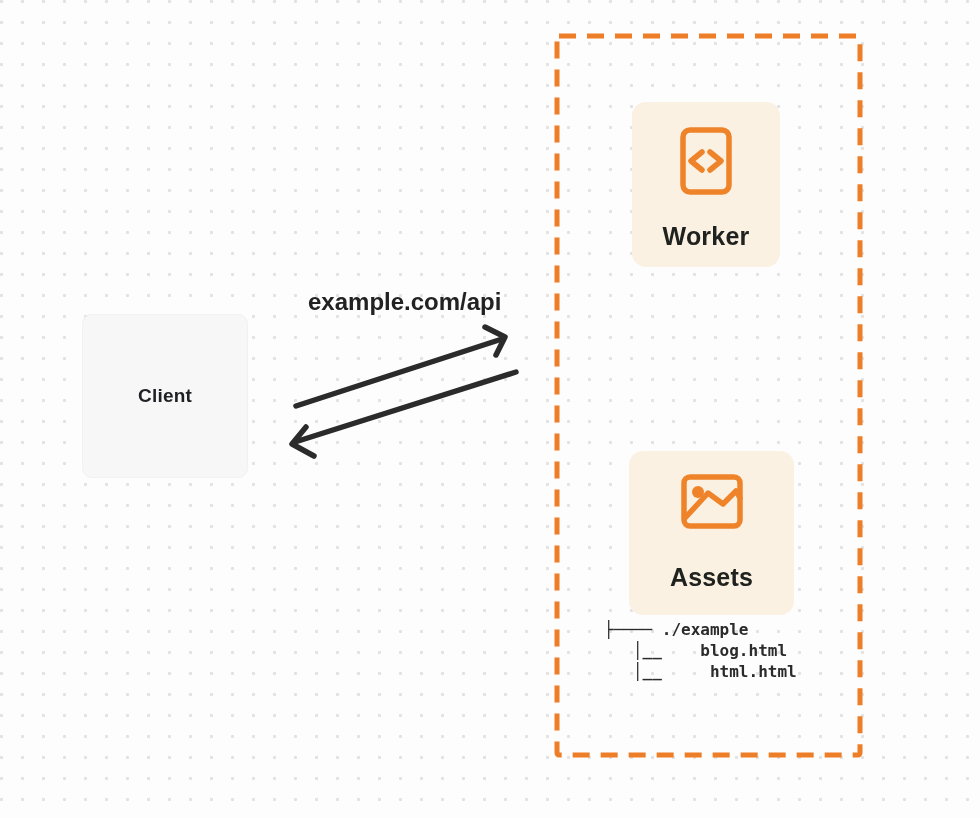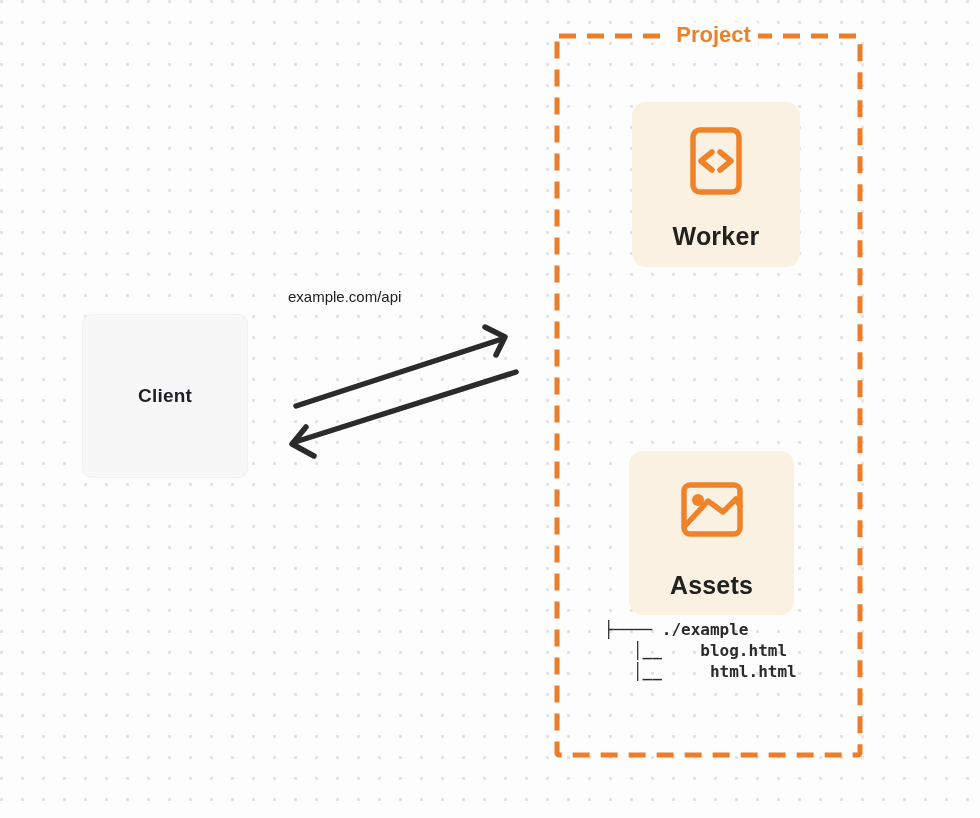--- a/index.html
+++ b/index.html
@@ -32,22 +32,22 @@
     background: #F7F7F8;
     border: 1px solid #F1F1F2;
     border-radius: 10px;
     display: flex; align-items: center; justify-content: center;
     box-sizing: border-box;
   }
   .client-box span {
     font-size: 19px; font-weight: bold; color: #1F2023; letter-spacing: 0.2px;
   }
   .request-label {
-    position: absolute; left: 288px; top: 288px;
-    font-size: 15px; font-weight: normal; color: #222222;
+    position: absolute; left: 308px; top: 288px;
+    font-size: 24px; font-weight: bold; color: #222222;
   }
   .project-border {
     position: absolute; left: 552px; top: 31px;
     width: 313px; height: 729px;
     pointer-events: none;
   }
   .project-label-wrap {
     position: absolute; left: 557px; top: 22px; width: 303px;
     text-align: center;
   }
@@ -58,22 +58,22 @@
     background: #FDFDFD;
     font-size: 22px; font-weight: bold; color: #E8832C;
   }
   .node {
     position: absolute;
     background: #FBF1E2;
     border-radius: 14px;
     display: flex; flex-direction: column; align-items: center;
     box-sizing: border-box;
   }
-  .node.worker { left: 632px; top: 102px; width: 168px; height: 165px; padding-top: 25px; }
-  .node.assets { left: 629px; top: 451px; width: 165px; height: 164px; padding-top: 31px; }
+  .node.worker { left: 632px; top: 102px; width: 148px; height: 165px; padding-top: 25px; }
+  .node.assets { left: 629px; top: 451px; width: 165px; height: 164px; padding-top: 23px; }
   .node .node-label {
     font-size: 25px; font-weight: bold; color: #20221F; letter-spacing: 0.2px;
   }
   .node.worker .node-label { margin-top: 27px; }
   .node.assets .node-label { margin-top: 34px; }
   .icon-svg { display: block; }
   .file-tree {
     position: absolute; left: 604px; top: 619px;
     font-family: "DejaVu Sans Mono", monospace;
     font-size: 16px; line-height: 21px;
@@ -96,23 +96,20 @@
   <div class="client-box">
     <span>Client</span>
   </div>
 
   <div class="request-label">example.com/api</div>
 
   <svg class="project-border" viewBox="0 0 313 729" aria-hidden="true">
     <rect x="5" y="5" width="303" height="719" rx="2" fill="none" stroke="#ED7D26" stroke-width="5" stroke-dasharray="17 11"></rect>
   </svg>
 
-  <div class="project-label-wrap">
-    <span>Project</span>
-  </div>
 
   <div class="node worker">
     <svg class="icon-svg" width="52" height="68" viewBox="0 0 52 68" aria-hidden="true">
       <rect x="3" y="3" width="46" height="62" rx="7" fill="none" stroke="#EE8329" stroke-width="5.5"></rect>
       <polyline points="22,25 11,34 22,43" fill="none" stroke="#EE8329" stroke-width="5.5" stroke-linecap="round" stroke-linejoin="round"></polyline>
       <polyline points="30,25 41,34 30,43" fill="none" stroke="#EE8329" stroke-width="5.5" stroke-linecap="round" stroke-linejoin="round"></polyline>
     </svg>
     <span class="node-label">Worker</span>
   </div>
 

